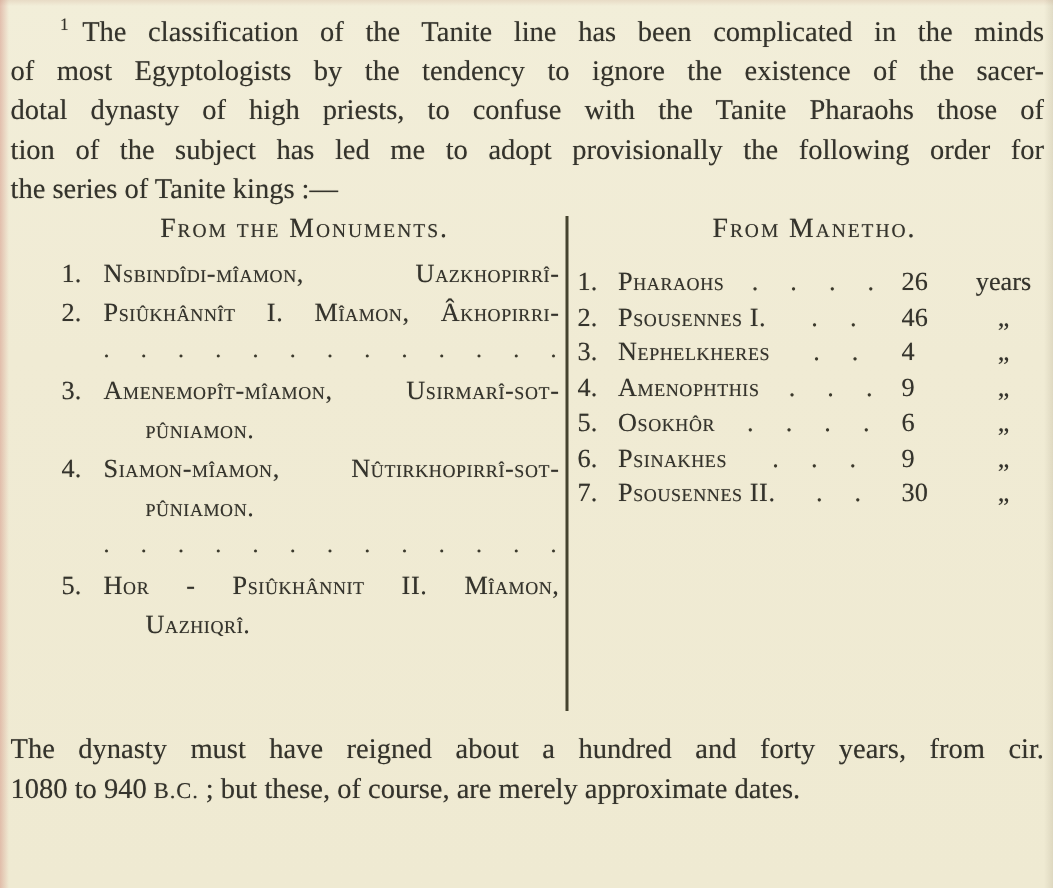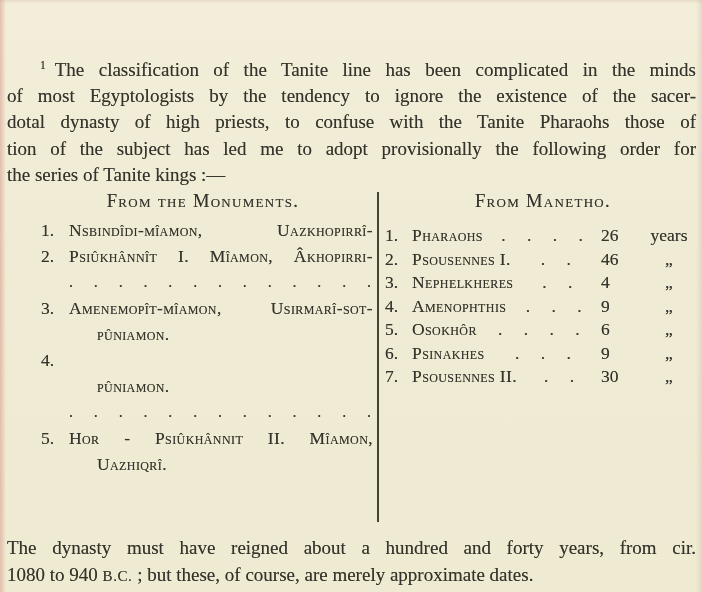--- a/index.html
+++ b/index.html
@@ -30,21 +30,21 @@
   }
   .edge-right {
     position: absolute; right: 0; top: 0; width: 6px; height: 100%;
     background: linear-gradient(270deg, rgba(120,108,82,0.14), rgba(120,108,82,0));
     pointer-events: none; z-index: 5;
   }
 
   
   .footnote { font-size: 19px; line-height: 26.2px; }
   .fline { text-align: justify; text-align-last: justify; white-space: normal; }
-  .fline.first { padding-left: 33px; margin-top: 48px; }
+  .fline.first { padding-left: 33px; }
   .fline.last { text-align-last: left; }
   sup.fn-marker { font-size: 11.5px; vertical-align: super; margin-right: 9px; line-height: 0; }
 
   
   .cols { position: relative; height: 346px; }
   .vdivider {
     position: absolute; left: 370px; top: 4px;
     width: 2px; height: 330px; background: #45432f;
   }
   .col-header {
@@ -122,21 +122,21 @@
 
       <div class="mon-row mon-first"><span class="num">1.</span><span>Nsbindîdi-mîamon, Uazkhopirrî-</span></div>
 
       <div class="mon-row mon-first"><span class="num">2.</span><span>Psiûkhânnît I. Mîamon, Âkhopirri-</span></div>
 
       <div class="mon-row mon-dots">. . . . . . . . . . . . .</div>
 
       <div class="mon-row mon-first"><span class="num">3.</span><span>Amenemopît-mîamon, Usirmarî-sot-</span></div>
       <div class="mon-row mon-cont">pûniamon.</div>
 
-      <div class="mon-row mon-first"><span class="num">4.</span></div>
+      <div class="mon-row mon-first"><span class="num">4.</span><span>Siamon-mîamon, Nûtirkhopirrî-sot-</span></div>
       <div class="mon-row mon-cont">pûniamon.</div>
 
       <div class="mon-row mon-dots">. . . . . . . . . . . . .</div>
 
       <div class="mon-row mon-first"><span class="num">5.</span><span>Hor - Psiûkhânnit II. Mîamon,</span></div>
       <div class="mon-row mon-cont">Uazhiqrî.</div>
     </div>
 
     <div class="man-col">
       <div class="col-header">From Manetho.</div>

